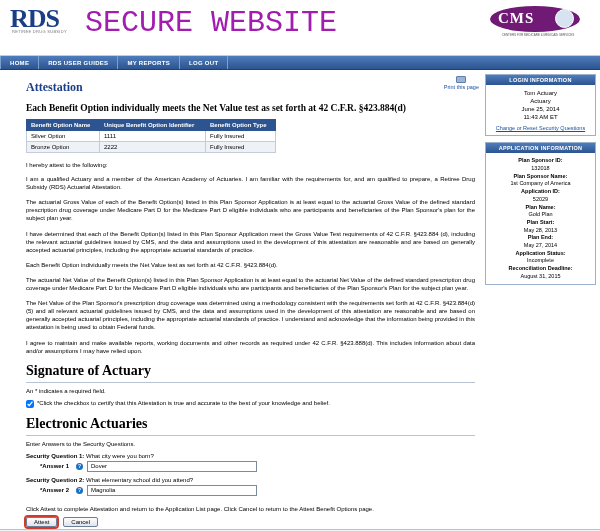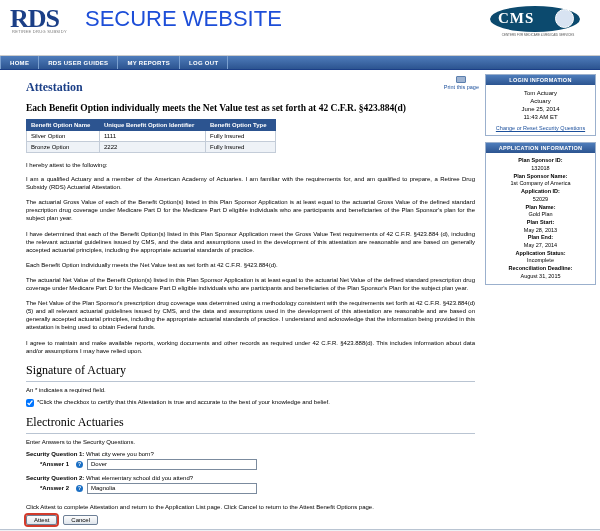--- a/index.html
+++ b/index.html
@@ -24,30 +24,30 @@
     font-family:"Liberation Serif", serif;
     font-size:26px; font-weight:bold; color:#1b3f87;
     letter-spacing:-1px;
   }
   .logo-sub {
     position:absolute; left:12px; top:29px;
     font-size:4px; color:#777; letter-spacing:0.3px;
   }
   .logo-secure {
     position:absolute; left:85px; top:6px;
-    font-family:Liberation Sans, sans-serif;
-    font-size:22px; color:#1d4ed8;
+    font-family:Liberation Mono, monospace;
+    font-size:30px; color:#a21caf;
   }
   .cms-logo {
     position:absolute; right:14px; top:6px;
     width:96px; height:30px;
   }
   .cms-oval {
     width:90px; height:26px; border-radius:50%;
-    background:#0c4a6e; position:relative;
+    background:#701a75; position:relative;
   }
   .cms-oval .cms-text {
     position:absolute; left:8px; top:4px;
     color:#fff; font-family:"Liberation Serif", serif;
     font-size:15px; font-weight:bold; letter-spacing:1px;
   }
   .cms-oval .cms-seal {
     position:absolute; right:6px; top:3px;
     width:19px; height:19px; border-radius:50%;
     background:#d8e3f2; border:1px solid #fff;
@@ -114,21 +114,21 @@
   table.bo tr.alt td { background:#eef2f7; }
   
   p.att {
     font-size:6px; line-height:1.35; margin:0 0 7px 0;
     text-align:justify;
   }
   p.lead { margin-bottom:6px; }
   
   h3.sect {
     font-family:"Liberation Serif", serif;
-    font-size:12px; font-weight:normal; margin:8px 0 3px 0;
+    font-size:14px; font-weight:bold; margin:8px 0 3px 0;
   }
   .hr { border:0; border-top:1px solid #b9c4d2; margin:2px 0 5px 0; }
   .reqnote { font-size:6px; margin:0 0 6px 0; }
   .checkrow { font-size:6px; margin:0 0 8px 0; display:flex; align-items:flex-start; gap:3px; }
   .checkrow input { margin:0; width:8px; height:8px; }
   
   .qblock { margin-bottom:5px; }
   .qline { font-size:6px; margin-bottom:2px; }
   .qlabel { font-weight:bold; }
   .qmark {

